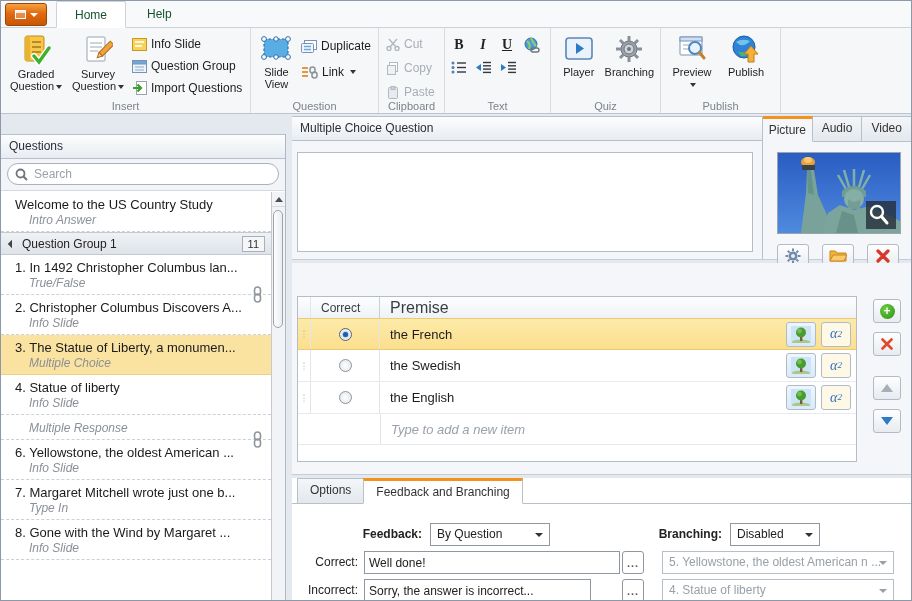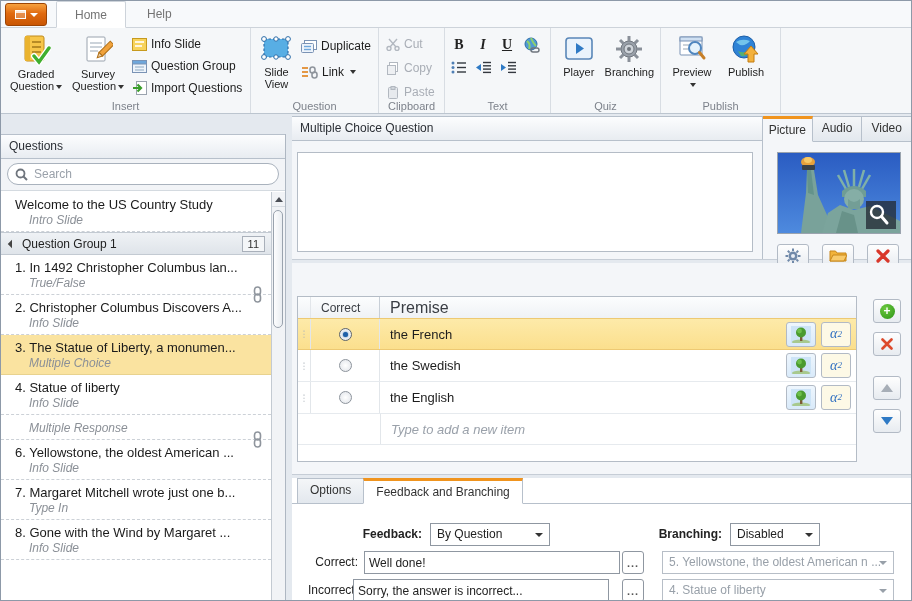--- a/index.html
+++ b/index.html
@@ -13,21 +13,21 @@
     font-size:12px; color:#222;
   }
   
   .tabstrip { position:absolute; left:0; top:0; width:100%; height:27px; background:#f7f9fb; border-bottom:1px solid #cdd3da; }
   .appbtn { position:absolute; left:4px; top:2px; width:42px; height:23px; border-radius:3px;
     background:linear-gradient(#f6a13f,#e06a10 45%,#c95603); border:1px solid #9c4404;
     display:flex; align-items:center; justify-content:center; gap:4px; cursor:pointer; }
   .appbtn .doc { width:11px; height:9px; border:1px solid #fff; background:rgba(255,255,255,.25);
     box-shadow:inset 0 2px 0 rgba(255,255,255,.8); }
   .caret-w { width:0; height:0; border-left:4px solid transparent; border-right:4px solid transparent; border-top:4px solid #fff; }
-  .rtab { position:absolute; top:0; height:27px; line-height:26px; padding:0 18px; font-size:12px; color:#737373; }
+  .rtab { position:absolute; top:0; height:27px; line-height:26px; padding:0 18px; font-size:12px; color:#14532d; }
   .rtab.active { background:#fff; border:1px solid #cdd3da; border-bottom:1px solid #fff; border-radius:2px 2px 0 0; left:55px; }
   .rtab.plain { left:128px; }
   .ribbon { position:absolute; left:0; top:27px; width:100%; height:86px; background:#f5f7f9; border-bottom:1px solid #bcc5cf; display:flex; }
   .rgroup { position:relative; height:100%; border-right:1px solid #d8dde3; padding:3px 4px 14px 4px; display:flex; align-items:flex-start; }
   .glabel { position:absolute; bottom:1px; left:0; width:100%; text-align:center; font-size:11px; color:#7d828b; }
   .bigbtn { width:62px; height:68px; display:flex; flex-direction:column; align-items:center; padding-top:3px; border-radius:3px; cursor:pointer; }
   .bigbtn .blabel { font-size:11px; line-height:12px; text-align:center; color:#1d1d1d; margin-top:2px; }
   .caret-d { display:inline-block; width:0; height:0; border-left:3px solid transparent; border-right:3px solid transparent; border-top:4px solid #333; vertical-align:middle; margin-left:2px; }
   .smallcol { display:flex; flex-direction:column; justify-content:flex-start; gap:4px; padding-top:4px; }
   .smallbtn { display:flex; align-items:center; gap:4px; font-size:12px; color:#1d1d1d; height:18px; padding:0 3px; cursor:pointer; white-space:nowrap; }
@@ -379,21 +379,21 @@
       <svg class="mag" width="13" height="13" viewBox="0 0 13 13">
         <circle cx="5.5" cy="5.5" r="4" fill="none" stroke="#6f757d" stroke-width="1.8"></circle>
         <line x1="8.5" y1="8.5" x2="12" y2="12" stroke="#6f757d" stroke-width="2"></line>
       </svg>
       <input placeholder="Search" style="">
     </div>
   </div>
   <div class="slist">
     <div class="s-item">
       <div class="s-title">Welcome to the US Country Study</div>
-      <div class="s-sub">Intro Slide</div>
+      <div class="s-sub">Intro Answer</div>
     </div>
     <div class="ghead">
       <span class="tri-exp"></span>
       <span class="gtitle">Question Group 1</span>
       <span class="gbadge">11</span>
     </div>
     <div class="s-item">
       <div class="s-title">1. In 1492 Christopher Columbus lan...</div>
       <div class="s-sub">True/False</div>
       <svg class="chain" width="11" height="17" viewBox="0 0 11 17">
@@ -625,20 +625,20 @@
       <div class="ctrl dd" style="left:438px; top:19px; width:90px;">Disabled</div>
 
       <div class="flabel" style="left:8px; top:51px; width:58px;">Correct:</div>
       <div class="ctrl tin" style="left:72px; top:47px; width:256px;">
         <input value="Well done!" style="">
       </div>
       <div class="ctrl btnish dots" style="left:330px; top:47px;">...</div>
       <div class="ctrl dd disabled" style="left:370px; top:47px; width:232px;">5. Yellowstone, the oldest American n ...</div>
 
       <div class="flabel" style="left:0px; top:79px; width:66px;">Incorrect:</div>
-      <div class="ctrl tin" style="left:61px; top:75px; width:256px;">
+      <div class="ctrl tin" style="left:72px; top:75px; width:227px;">
         <input value="Sorry, the answer is incorrect..." style="">
       </div>
       <div class="ctrl btnish dots" style="left:330px; top:75px;">...</div>
       <div class="ctrl dd disabled" style="left:370px; top:75px; width:232px;">4. Statue of liberty</div>
     </div>
   </div>
 </div>
 
 </body></html>

